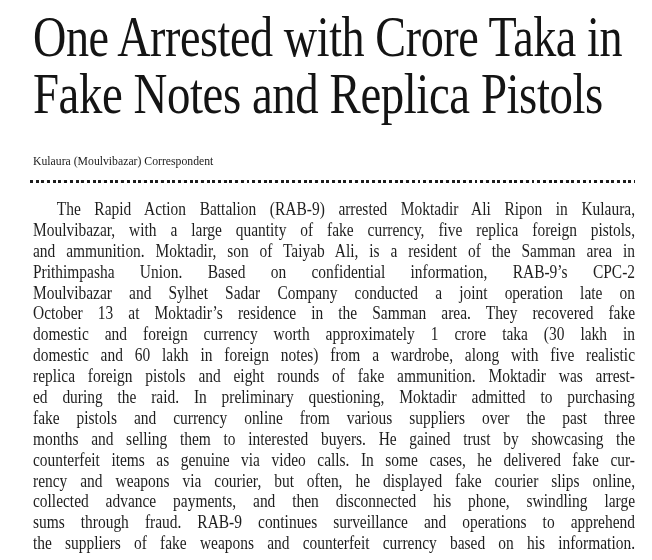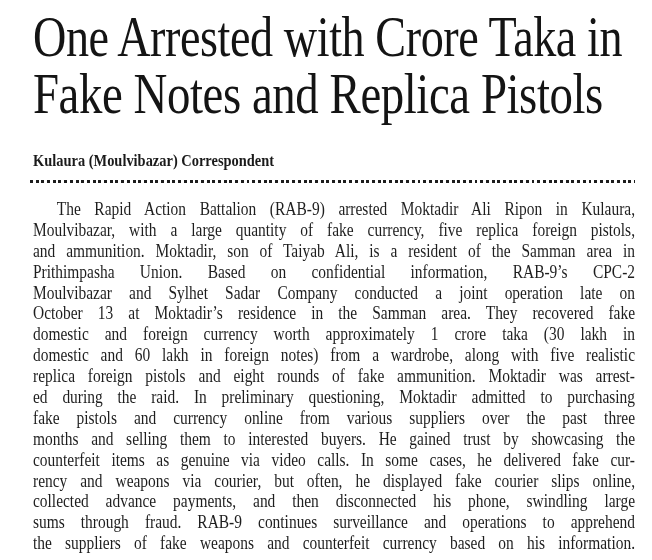--- a/index.html
+++ b/index.html
@@ -33,23 +33,23 @@
   .headline-line {
     display: inline-block;
     white-space: nowrap;
     transform-origin: 0 50%;
   }
   .byline {
     position: absolute;
     left: 33px;
     top: 150px;
     margin: 0;
-    font-size: 16px;
+    font-size: 13px;
     line-height: 22px;
-    font-weight: 700;
+    font-weight: 400;
     color: #1a1a1a;
   }
   .byline-text {
     display: inline-block;
     white-space: nowrap;
     transform-origin: 0 50%;
   }
   .dotted-rule {
     position: absolute;
     left: 30px;

